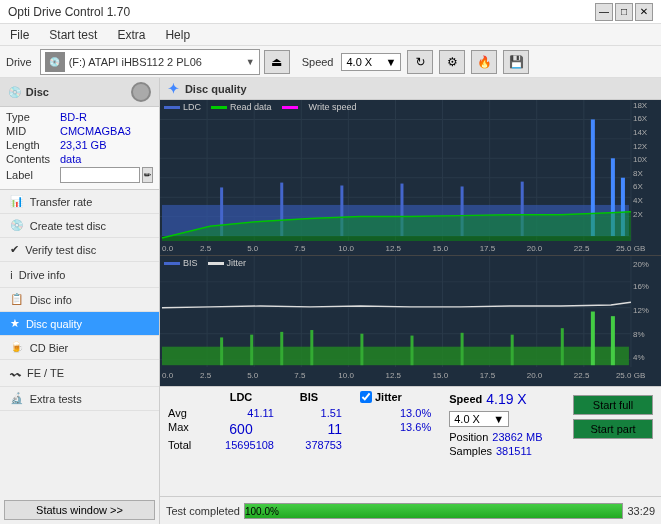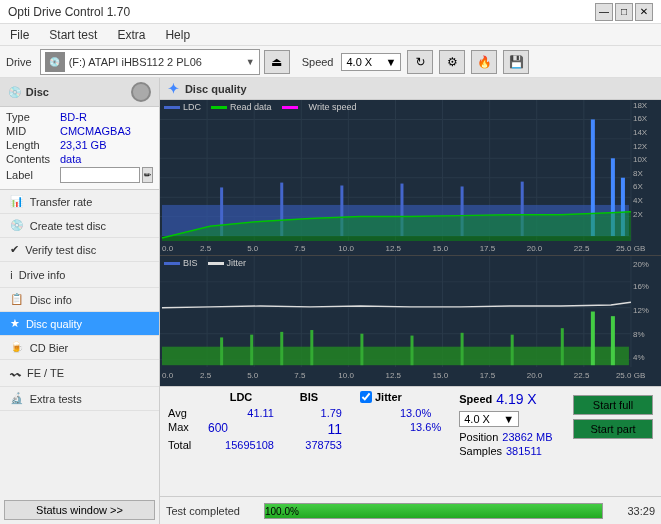--- a/index.html
+++ b/index.html
@@ -131,21 +131,21 @@
     .chart-header-icon { color: #4488ff; font-size: 13px; }
 
     
     .progress-bar-area {
       height: 28px;
       background: #f0f0f0;
       border-top: 1px solid #ccc;
       display: flex;
       align-items: center;
       padding: 4px 6px;
-      gap: 24px;
+      gap: 4px;
     }
     .progress-bar-outer {
       flex: 1;
       height: 16px;
       background: #e0e0e0;
       border: 1px solid #999;
       position: relative;
       overflow: hidden;
     }
     .progress-bar-inner {
@@ -504,44 +504,44 @@
 
         <div style="display:flex;flex-direction:column;gap:2px;">
           <div style="display:flex;gap:2px;margin-bottom:2px;">
             <div style="width:38px;"></div>
             <div style="width:66px;text-align:center;font-weight:bold;font-size:11px;">LDC</div>
             <div style="width:66px;text-align:center;font-weight:bold;font-size:11px;">BIS</div>
           </div>
           <div style="display:flex;gap:2px;">
             <span style="width:38px;font-size:11px;">Avg</span>
             <span style="width:66px;text-align:right;color:#0000cc;font-size:11px;">41.11</span>
-            <span style="width:66px;text-align:right;color:#0000cc;font-size:11px;">1.79</span>
+            <span style="width:66px;text-align:right;color:#0000cc;font-size:11px;">1.51</span>
           </div>
           <div style="display:flex;gap:2px;">
             <span style="width:38px;font-size:11px;">Max</span>
-            <span style="width:66px;text-align:left;color:#0000cc;font-size:12px;">600</span>
+            <span style="width:66px;text-align:center;color:#0000cc;font-size:14px;">600</span>
             <span style="width:66px;text-align:right;color:#0000cc;font-size:14px;">11</span>
           </div>
           <div style="display:flex;gap:2px;">
             <span style="width:38px;font-size:11px;">Total</span>
             <span style="width:66px;text-align:right;color:#0000cc;font-size:11px;">15695108</span>
             <span style="width:66px;text-align:right;color:#0000cc;font-size:11px;">378753</span>
           </div>
         </div>
 
         <div style="display:flex;flex-direction:column;gap:2px;margin-left:8px;">
           <div style="display:flex;align-items:center;gap:3px;margin-bottom:2px;">
             <input type="checkbox" checked="" style="width: 12px; height: 12px;">
             <span style="font-weight:bold;font-size:11px;">Jitter</span>
           </div>
           <div style="display:flex;gap:2px;">
             <span style="width:38px;font-size:11px;"></span>
             <span style="color:#0000cc;font-size:11px;">13.0%</span>
           </div>
-          <div style="display:flex;gap:12px;">
+          <div style="display:flex;gap:2px;">
             <span style="width:38px;font-size:11px;"></span>
             <span style="color:#0000cc;font-size:11px;">13.6%</span>
           </div>
         </div>
 
         <div style="display:flex;flex-direction:column;gap:2px;margin-left:8px;">
           <div style="display:flex;align-items:center;gap:4px;margin-bottom:2px;">
             <span style="font-weight:bold;font-size:11px;">Speed</span>
             <span style="color:#0000cc;font-size:14px;">4.19 X</span>
           </div>

